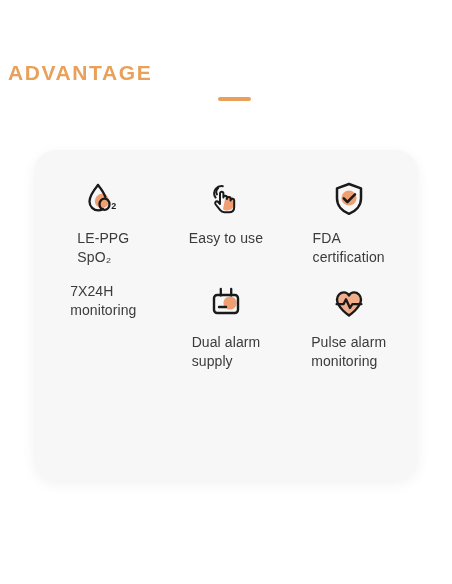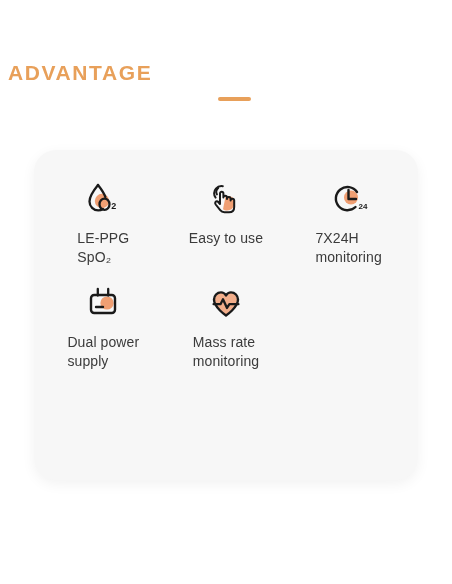--- a/index.html
+++ b/index.html
@@ -131,58 +131,62 @@
                    L21.0 18.6 C21.0 17.5 20.2 16.7 19.2 16.7 C18.2 16.7 17.4 17.5 17.4 18.6
                    L17.4 14.5 C17.4 13.5 16.6 12.7 15.7 12.7 C14.8 12.7 14.0 13.5 14.0 14.5 Z" fill="none" stroke="#1a1a1a" stroke-width="2.0" stroke-linejoin="round" stroke-linecap="round"></path>
         </svg>
       </span>
       <span class="feature-label">Easy to use</span>
     </div>
 
 
 
 
-
     <div class="feature">
       <span class="feature-icon">
         <svg width="40" height="40" viewBox="0 0 40 40">
-          <circle cx="22.0" cy="18.5" r="7.0" fill="#ef8f5c" opacity="0.85"></circle>
-          <path d="M26.5 28.0 A11.6 11.6 0 1 1 28.0 13.0" fill="none" stroke="#1a1a1a" stroke-width="2.4" stroke-linecap="round"></path>
-          <path d="M19.5 11.0 L19.5 20.0 L27.0 20.0" fill="none" stroke="#1a1a1a" stroke-width="2.4" stroke-linecap="round" stroke-linejoin="round"></path>
-          <text x="29.5" y="29.5" font-family="'Liberation Sans', sans-serif" font-size="8" font-weight="bold" fill="#1a1a1a">24</text>
+          <circle cx="20.0" cy="19.0" r="7.6" fill="#ef8f5c" opacity="0.85"></circle>
+          <path d="M20.0 5.0 L32.0 9.4 L32.0 19.5 C32.0 26.6 26.7 32.2 20.0 34.8
+                   C13.3 32.2 8.0 26.6 8.0 19.5 L8.0 9.4 Z" fill="none" stroke="#1a1a1a" stroke-width="2.5" stroke-linejoin="round"></path>
+          <path d="M14.8 19.4 L18.4 23.0 L26.0 15.4" fill="none" stroke="#1a1a1a" stroke-width="2.5" stroke-linecap="round" stroke-linejoin="round"></path>
         </svg>
       </span>
+      <span class="feature-label">FDA
+certification</span>
+    </div>
+
+    <div class="feature">
       <span class="feature-label">7X24H
 monitoring</span>
     </div>
 
     <div class="feature">
       <span class="feature-icon">
         <svg width="40" height="40" viewBox="0 0 40 40">
           <circle cx="24.0" cy="20.0" r="6.6" fill="#ef8f5c" opacity="0.85"></circle>
           <line x1="14.8" y1="6.0" x2="14.8" y2="12.5" stroke="#1a1a1a" stroke-width="2.3" stroke-linecap="round"></line>
           <line x1="25.2" y1="6.0" x2="25.2" y2="12.5" stroke="#1a1a1a" stroke-width="2.3" stroke-linecap="round"></line>
           <rect x="8.0" y="12.0" width="24.0" height="18.0" rx="3.2" fill="none" stroke="#1a1a1a" stroke-width="2.4"></rect>
           <line x1="13.0" y1="24.0" x2="20.0" y2="24.0" stroke="#1a1a1a" stroke-width="2.4" stroke-linecap="round"></line>
         </svg>
       </span>
-      <span class="feature-label">Dual power
+      <span class="feature-label">Dual alarm
 supply</span>
     </div>
 
     <div class="feature">
       <span class="feature-icon">
         <svg width="40" height="40" viewBox="0 0 40 40">
           <path d="M20.0 31.5 C20.0 31.5 9.0 24.0 9.0 16.5 C9.0 12.8 11.8 10.0 15.2 10.0
                    C17.4 10.0 19.0 11.2 20.0 12.8 C21.0 11.2 22.6 10.0 24.8 10.0
                    C28.2 10.0 31.0 12.8 31.0 16.5 C31.0 24.0 20.0 31.5 20.0 31.5 Z" fill="#ef8f5c" opacity="0.7"></path>
           <path d="M20.0 32.5 C20.0 32.5 8.0 24.5 8.0 16.6 C8.0 12.6 11.1 9.4 15.0 9.4
                    C17.3 9.4 19.0 10.7 20.0 12.4 C21.0 10.7 22.7 9.4 25.0 9.4
                    C28.9 9.4 32.0 12.6 32.0 16.6 C32.0 24.5 20.0 32.5 20.0 32.5 Z" fill="none" stroke="#1a1a1a" stroke-width="2.4" stroke-linejoin="round"></path>
           <path d="M7.6 21.2 L14.5 21.2 L17.0 16.2 L21.0 25.0 L23.4 21.2 L32.4 21.2" fill="none" stroke="#1a1a1a" stroke-width="2.3" stroke-linecap="round" stroke-linejoin="round"></path>
         </svg>
       </span>
-      <span class="feature-label">Mass rate
+      <span class="feature-label">Pulse alarm
 monitoring</span>
     </div>
 
   </div>
 </div>
 
 </body></html>

